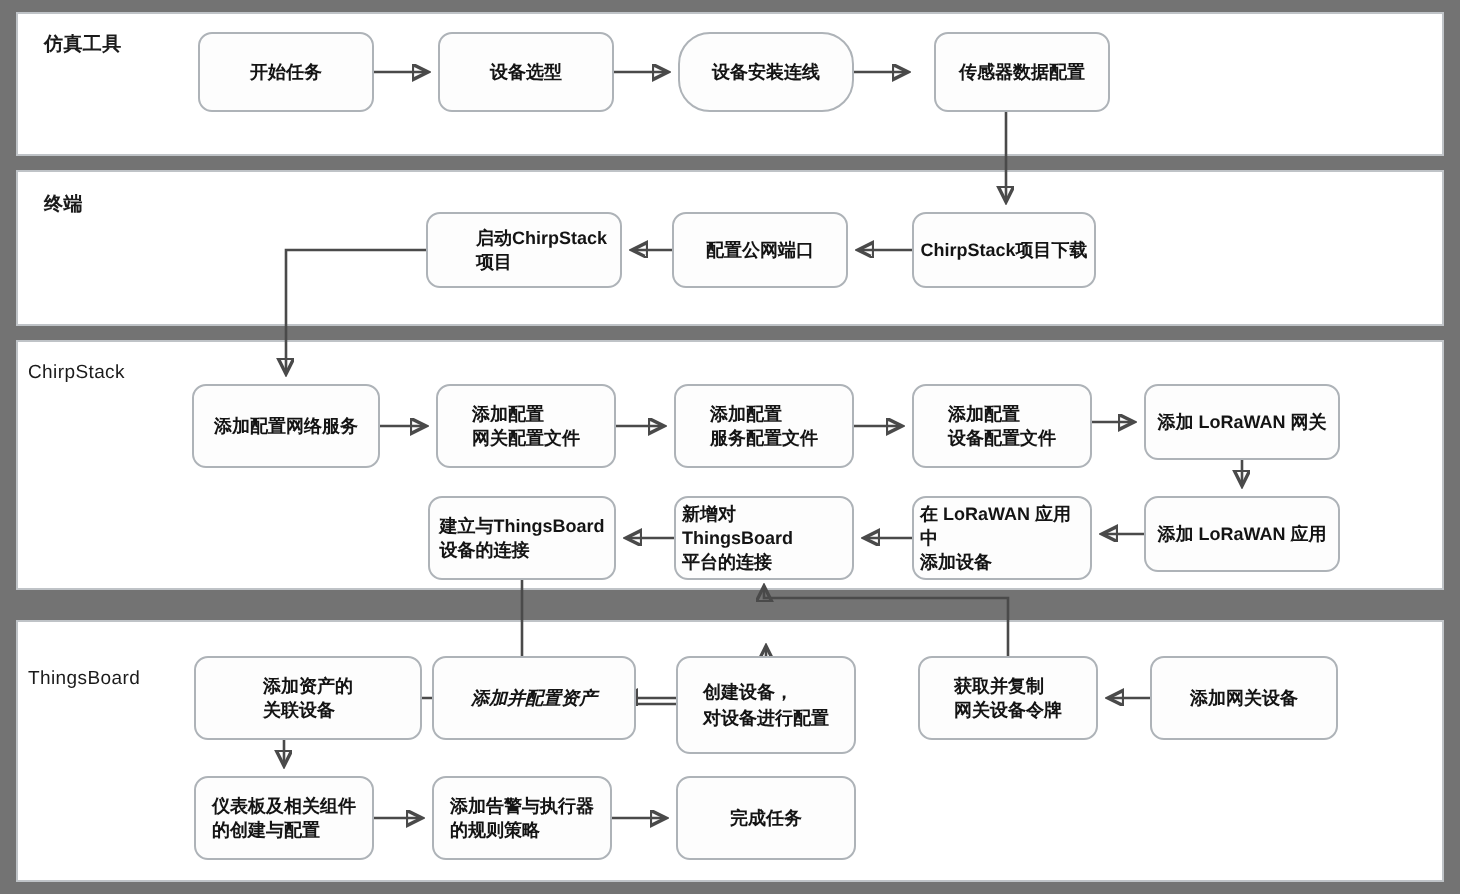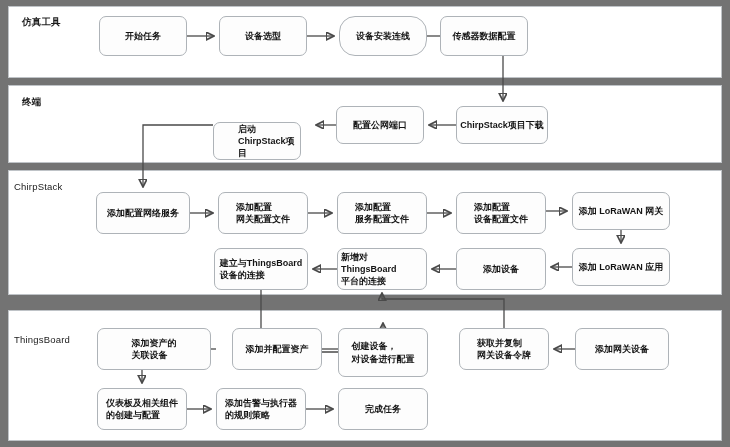--- a/index.html
+++ b/index.html
@@ -73,26 +73,26 @@
       <div class="node" style="left: 219px; top: 16px; width: 88px; height: 40px;">
         <div>
           <span>设备选型</span>
         </div>
       </div>
       <div class="node" style="left: 339px; top: 16px; width: 88px; height: 40px; border-radius: 16px;">
         <div>
           <span>设备安装连线</span>
         </div>
       </div>
-      <div class="node" style="left: 440px; top: 16px; width: 88px; height: 40px;">
+      <div class="node" style="left: 467px; top: 16px; width: 88px; height: 40px;">
         <div>
           <span>传感器数据配置</span>
         </div>
       </div>
-      <div class="node" style="left: 213px; top: 122px; width: 88px; height: 38px; padding-left: 24px;">
+      <div class="node" style="left: 213px; top: 106px; width: 98px; height: 38px; padding-left: 24px;">
         <div>
           <span>启动ChirpStack项目</span>
         </div>
       </div>
       <div class="node" style="left: 336px; top: 106px; width: 88px; height: 38px;">
         <div>
           <span>配置公网端口</span>
         </div>
       </div>
       <div class="node" style="left: 456px; top: 106px; width: 92px; height: 38px;">
@@ -128,20 +128,21 @@
           <span>添加 LoRaWAN 网关</span>
         </div>
       </div>
       <div class="node" style="left: 572px; top: 248px; width: 98px; height: 38px;">
         <div>
           <span>添加 LoRaWAN 应用</span>
         </div>
       </div>
       <div class="node" style="left: 456px; top: 248px; width: 90px; height: 42px;">
         <div>
+          <span>在 LoRaWAN 应用中</span>
           <span>添加设备</span>
         </div>
       </div>
       <div class="node" style="left: 337px; top: 248px; width: 90px; height: 42px;">
         <div>
           <span>新增对ThingsBoard</span>
           <span>平台的连接</span>
         </div>
       </div>
       <div class="node" style="left: 214px; top: 248px; width: 94px; height: 42px;">
@@ -149,21 +150,21 @@
           <span>建立与ThingsBoard</span>
           <span>设备的连接</span>
         </div>
       </div>
       <div class="node" style="left: 97px; top: 328px; width: 114px; height: 42px;">
         <div>
           <span>添加资产的</span>
           <span>关联设备</span>
         </div>
       </div>
-      <div class="node" style="left: 232px; top: 328px; width: 90px; height: 42px;">
+      <div class="node" style="left: 216px; top: 328px; width: 102px; height: 42px; font-style: italic;">
         <div>
           <span>添加并配置资产</span>
         </div>
       </div>
       <div class="node" style="left: 338px; top: 328px; width: 90px; height: 49px;">
         <div>
           <span>创建设备，</span>
           <span>对设备进行配置</span>
         </div>
       </div>

